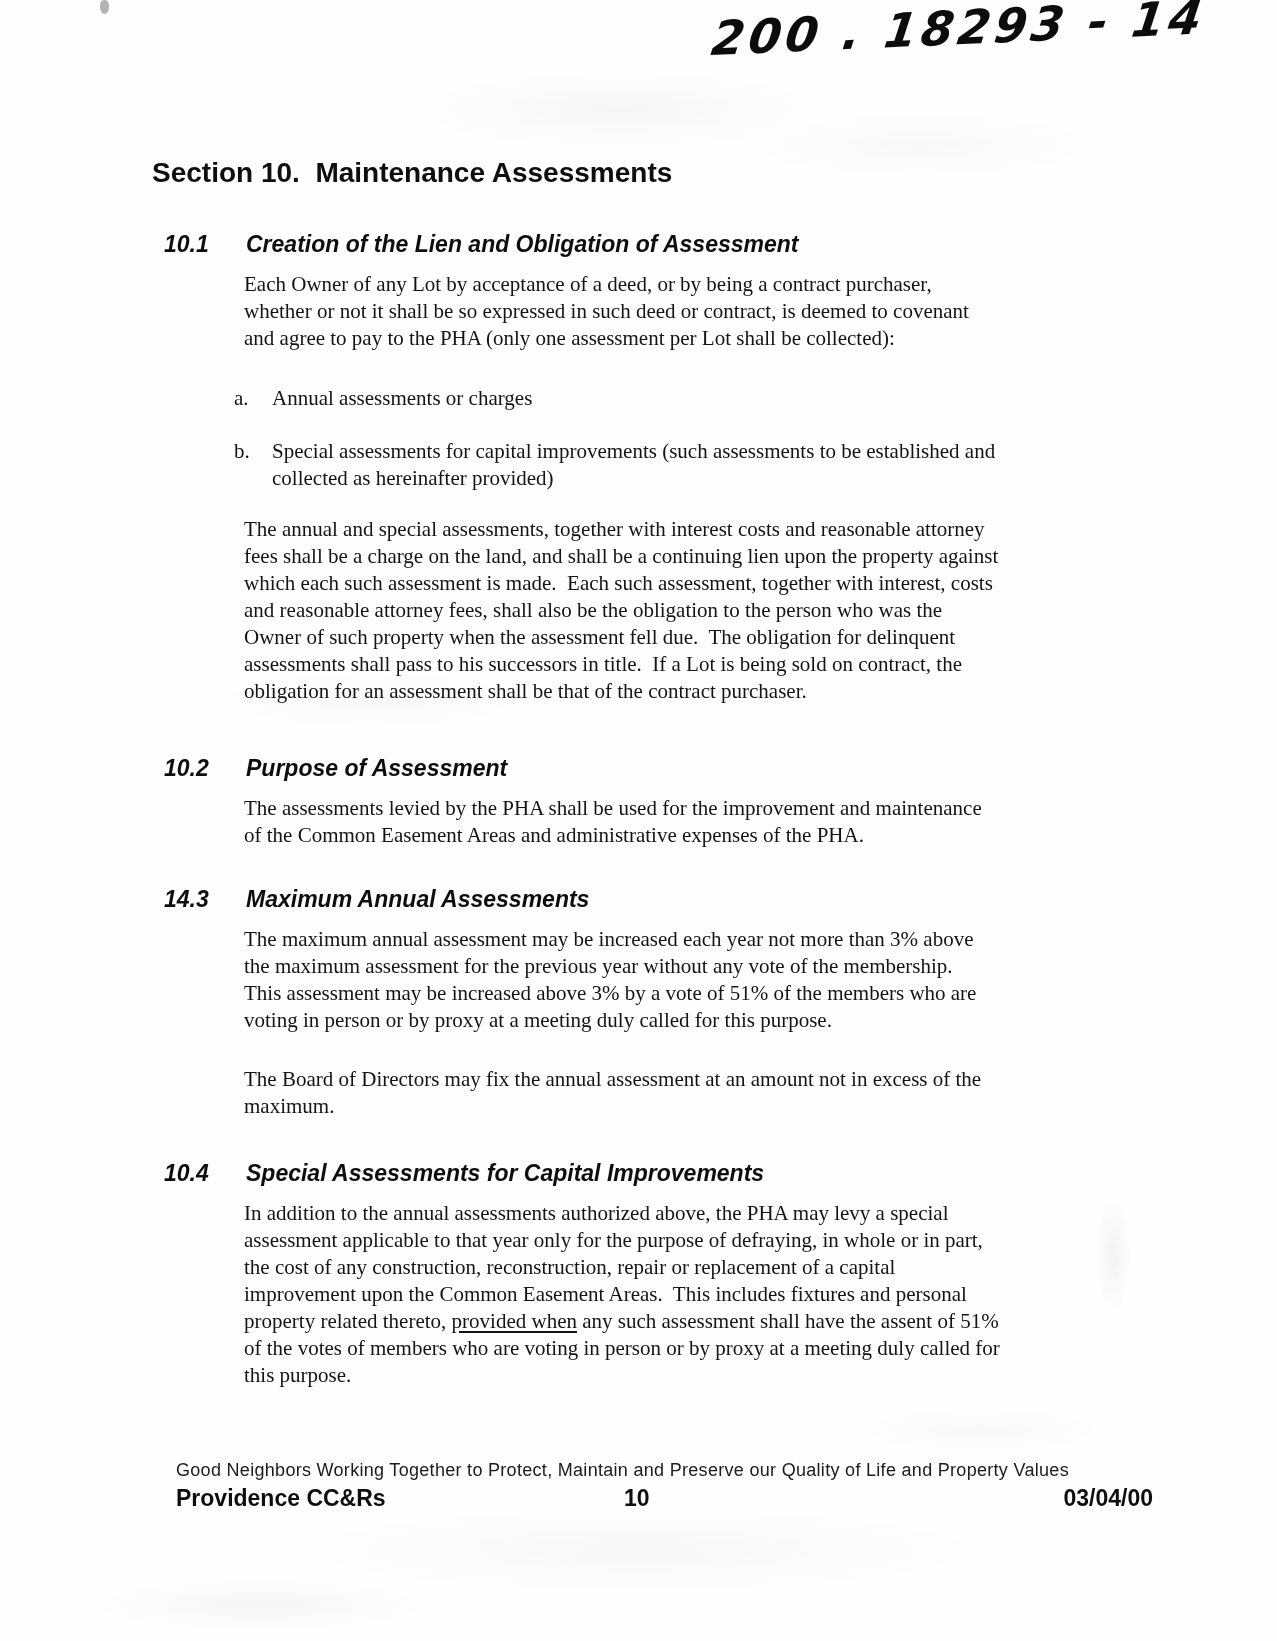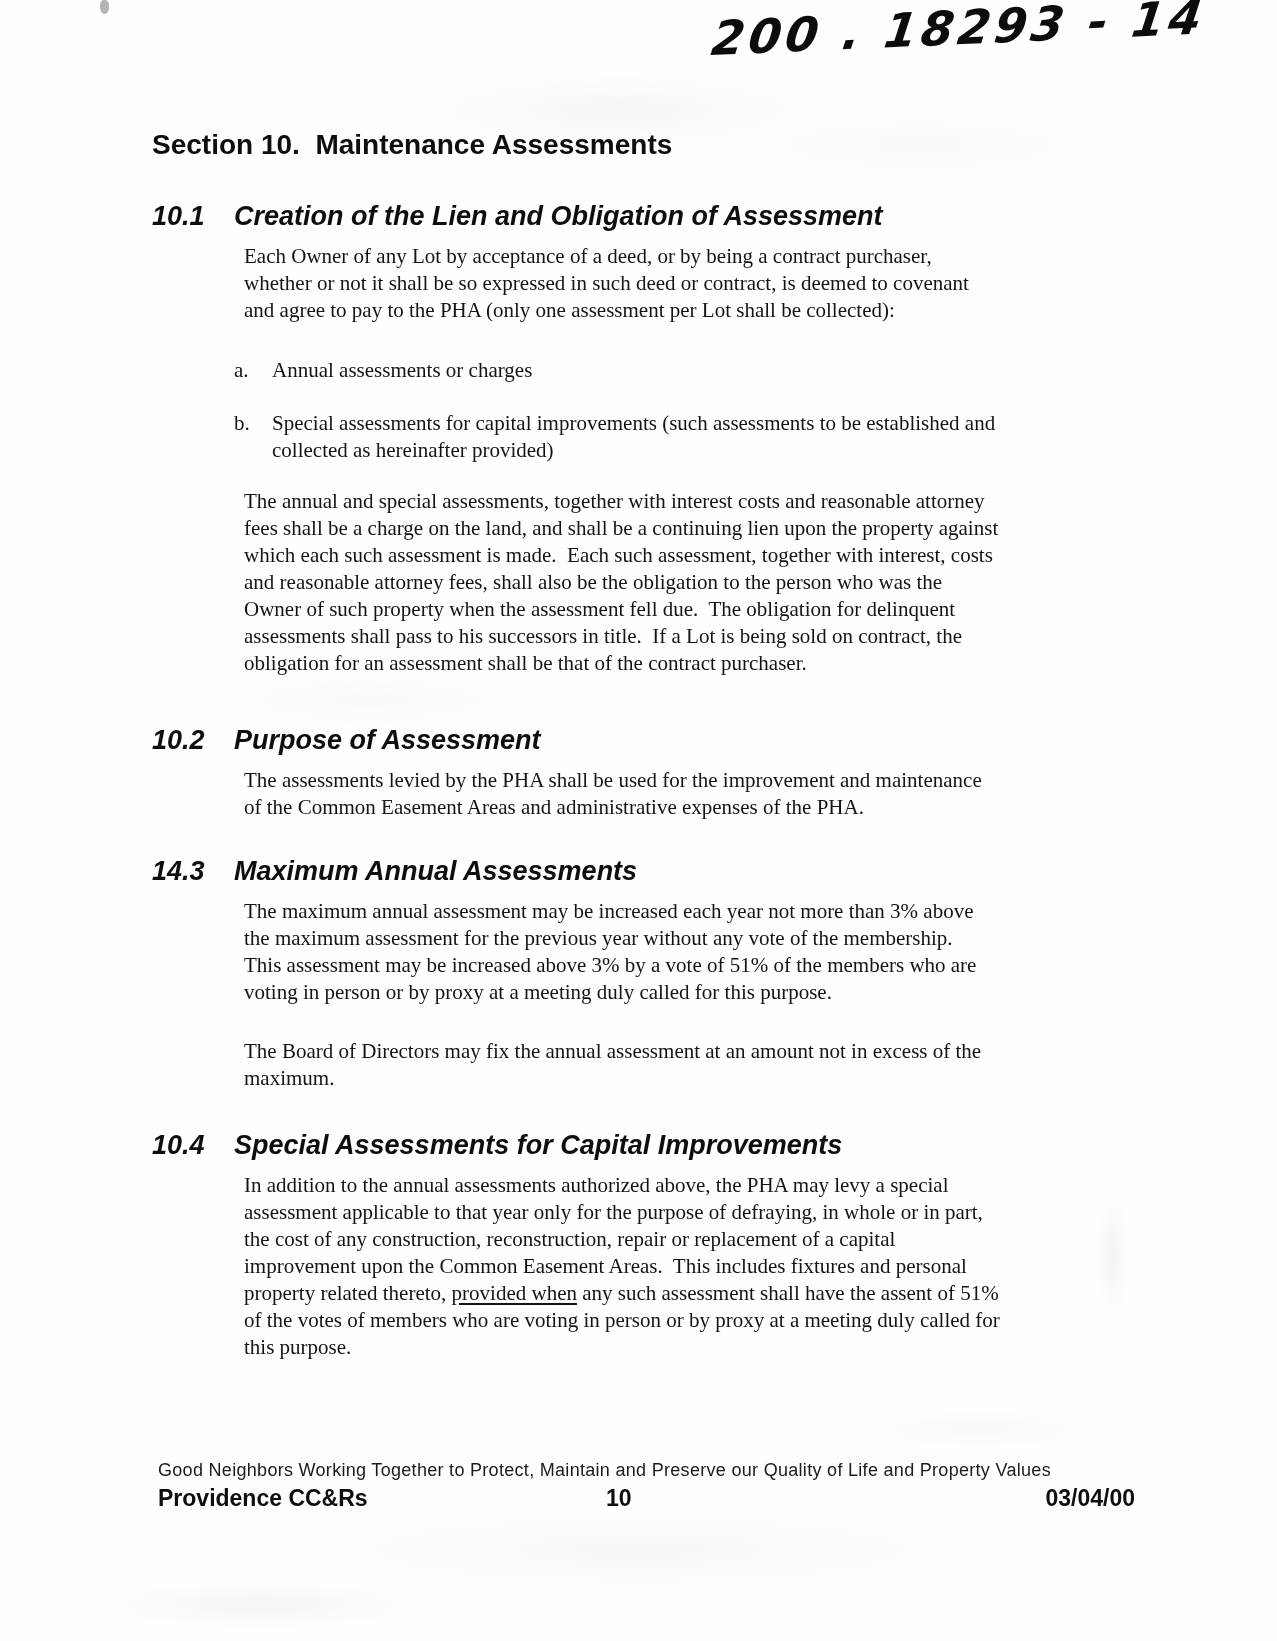--- a/index.html
+++ b/index.html
@@ -35,42 +35,42 @@
     font-weight: 700;
     font-size: 47px;
     letter-spacing: 4px;
     white-space: nowrap;
     color: #0c0c0c;
     transform: rotate(-2.5deg) skewX(-10deg);
   }
   .content {
     position: absolute;
     left: 152px;
-    top: 128px;
+    top: 156px;
     width: 960px;
   }
   .doc-title {
     font-family: "Liberation Sans", sans-serif;
     font-weight: 700;
     font-size: 28px;
     line-height: 34px;
     color: #0e0e0e;
     white-space: pre;
     margin: 0;
   }
   .subsection { margin-top: 0; }
   .sub-heading {
     display: flex;
     font-family: "Liberation Sans", sans-serif;
     font-weight: 700;
     font-style: italic;
-    font-size: 27px;
+    font-size: 23px;
     line-height: 28px;
     color: #0e0e0e;
-    margin: 0;
+    margin: 12px;
   }
   .sub-num { width: 82px; flex: none; }
   .sub-title { flex: 1; }
   .sub-body {
     margin-left: 82px;
     width: 870px;
     font-size: 21px;
     line-height: 27px;
   }
   .para { white-space: pre-wrap; margin: 10px; }
@@ -85,21 +85,21 @@
   .mt-lista    { margin-top: 33px; }
   .mt-listb    { margin-top: 26px; }
   .mt-para     { margin-top: 24px; }
   .mt-sec102   { margin-top: 49px; }
   .mt-sec103   { margin-top: 36px; }
   .mt-para103  { margin-top: 32px; }
   .mt-sec104   { margin-top: 39px; }
 
   .footer {
     position: absolute;
-    left: 158px;
+    left: 176px;
     top: 1460px;
     width: 977px;
   }
   .footer-motto {
     font-family: "Liberation Sans", sans-serif;
     font-size: 18px;
     letter-spacing: 0.3px;
     color: #1b1b1b;
     white-space: nowrap;
   }

